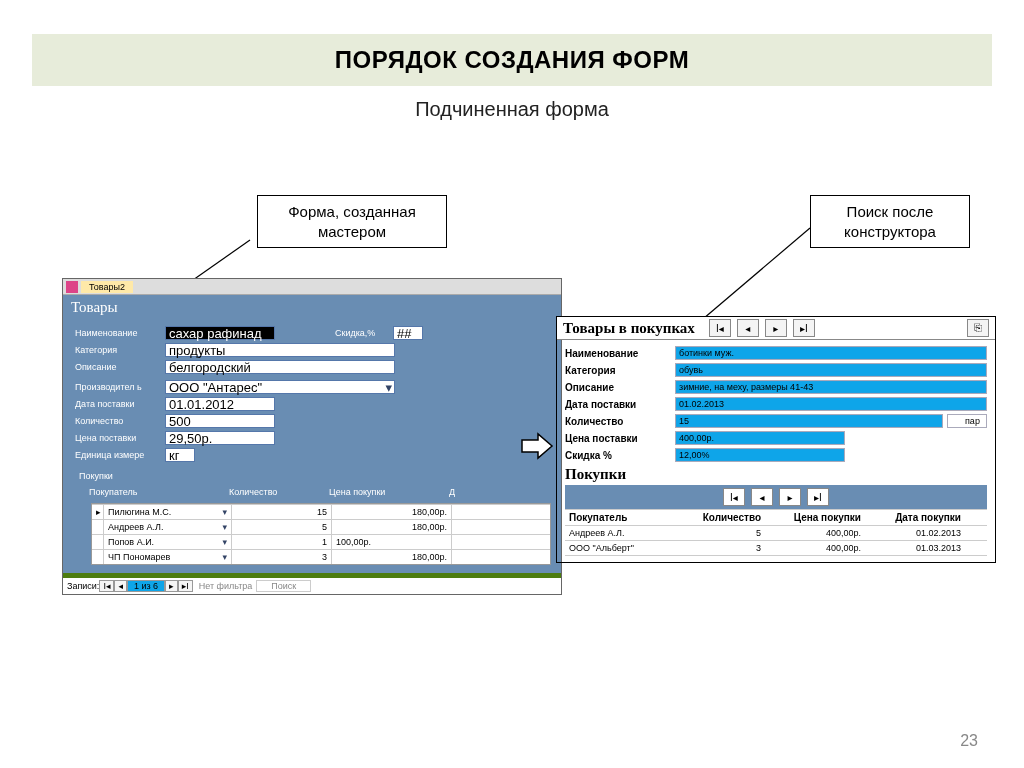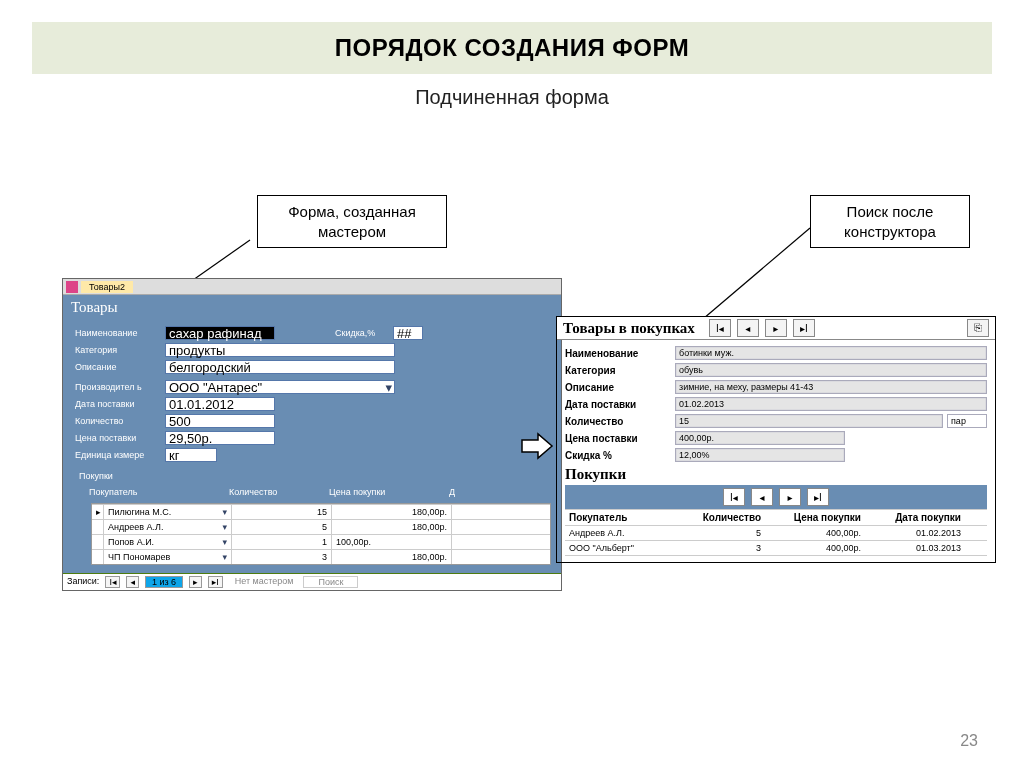--- a/index.html
+++ b/index.html
@@ -7,21 +7,21 @@
     margin: 0;
     width: 1024px;
     height: 768px;
     font-family: Arial, sans-serif;
     background: #fff;
     position: relative;
     overflow: hidden;
   }
   .title-bar {
     background: #e7ecda;
-    margin: 22px 32px 8px 32px;
+    margin: 34px 32px 8px 32px;
     padding: 12px;
     text-align: center;
     font-weight: bold;
     font-size: 24px;
     letter-spacing: 0.5px;
   }
   .subtitle {
     text-align: center;
     font-size: 20px;
     color: #222;
@@ -54,36 +54,36 @@
   }
   .lbody { background:#698db3; padding:6px 4px 4px 12px; }
   .lrow { display:flex; align-items:center; margin-bottom:3px; }
   .llab { width:90px; color:#fff; font-size:9px; }
   .linp { background:#fff; border:1px solid #5577aa; height:14px; padding:0 3px; font-size:13px; display:flex; align-items:center; }
   .linp.sel { background:#000; color:#fff; }
   .lsubhdr { background:#698db3; color:#fff; padding:2px 6px 0 16px; font-size:9px; }
   .lsubtable { background:#fff; margin:2px 6px 4px 16px; border:1px solid #999; }
   .lth > div, .ltd > div { padding:2px 4px; border-right:1px solid #ccc; }
   .ltd { display:flex; font-size:9px; border-top:1px solid #ccc; }
-  .rec-nav { background:#fff; border-top:1px solid #4d7c0f; font-size:9px; padding:2px 4px; display:flex; gap:6px; }
+  .rec-nav { background:#fff; border-top:5px solid #4d7c0f; font-size:9px; padding:2px 4px; display:flex; align-items:center; gap:0; }
   .rec-nav .btn { border:1px solid #999; padding:0 3px; background:#f5f5f5; }
   
   .form-right {
     position:absolute; left:556px; top:316px; width:440px;
     border:1px solid #000; font-size:10px;
   }
   .rhdr { display:flex; align-items:center; background:#fff; border-bottom:1px solid #888; padding:2px 6px; }
   .rtitle { font-family:"Times New Roman",serif; font-weight:bold; font-size:15px; flex:0 0 auto; margin-right:14px; }
   .navbtns { display:flex; gap:6px; }
   .navbtn { width:22px; height:18px; border:1px solid #888; background:#f4f4f4; display:flex; align-items:center; justify-content:center; font-size:10px; }
   .rbody { padding:6px 8px; }
   .rrow { display:flex; align-items:center; margin-bottom:3px; }
   .rlab { width:110px; font-weight:bold; font-size:10px; }
-  .rinp { flex:1; background:#e5e5e5; border:1px solid #aab; height:14px; padding:0 3px; font-size:9px; display:flex; align-items:center; box-shadow:inset 0 0 1px #88a; }
-  .runit { width:40px; margin-left:4px; border:1px solid #aab; height:14px; font-size:9px; display:flex; align-items:center; padding:0 3px; }
+  .rinp { flex:1; background:#0ea5e9; border:1px solid #aab; height:14px; padding:0 3px; font-size:9px; display:flex; align-items:center; box-shadow:inset 0 0 1px #88a; }
+  .runit { width:40px; margin-left:4px; border:1px solid #aab; height:14px; font-size:9px; display:flex; align-items:center; padding:0 17px; }
   .rsect { font-family:"Times New Roman",serif; font-weight:bold; font-size:15px; margin:4px 0 2px 0; }
   .rband { background:#698db3; display:flex; justify-content:center; gap:6px; padding:3px; }
   .rband .navbtn { background:#fff; }
   .rth { display:flex; background:#fff; font-weight:bold; font-size:10px; border-top:1px solid #ccc; border-bottom:1px solid #ccc; }
   .rth > div, .rtd > div { padding:2px 4px; }
   .rtd { display:flex; font-size:9px; border-bottom:1px solid #ccc; }
   .cbuyer{width:120px;} .cqty{width:80px;text-align:right;} .cprice{width:100px;text-align:right;} .cdate{width:100px;text-align:right;}
   
   .block-arrow { position:absolute; left:520px; top:430px; }
   .page-num { position:absolute; right:46px; bottom:18px; font-size:16px; color:#888; }
@@ -143,21 +143,21 @@
     <div class="lrow">
         <div class="llab">Количество</div>
         <div class="linp" style="width:110px">500</div>
       </div>
     <div class="lrow">
         <div class="llab">Цена поставки</div>
         <div class="linp" style="width:110px">29,50р.</div>
       </div>
     <div class="lrow">
         <div class="llab">Единица измере</div>
-        <div class="linp" style="width:52px">кг</div>
+        <div class="linp" style="width:30px">кг</div>
       </div>
   </div>
   <div class="lsubhdr">Покупки</div>
   <div class="lbody" style="padding-top:2px">
     <div style="background:#698db3;display:flex;color:#fff;font-size:9px;padding:4px 0 4px 14px">
       <div style="width:140px">Покупатель</div>
       <div style="width:100px">Количество</div>
       <div style="width:120px">Цена покупки</div>
       <div style="width:20px">Д</div>
     </div>
@@ -188,21 +188,21 @@
         </div>
     </div>
   </div>
   <div class="rec-nav">
     <span>Записи:</span>
     <span class="btn">І◂</span>
     <span class="btn">◂</span>
     <span style="border:1px solid #999;padding:0 6px;background:#0ea5e9">1 из 6</span>
     <span class="btn">▸</span>
     <span class="btn">▸І</span>
-    <span style="color:#888;margin-left:6px">Нет мастером</span>
+    <span style="color:#888;margin-left:6px">Нет фильтра</span>
     <span style="border:1px solid #ccc;padding:0 14px;margin-left:4px;color:#888">Поиск</span>
   </div>
 </div>
 
 <svg class="block-arrow" width="34" height="32">
   <path d="M2 10 H18 V4 L32 16 L18 28 V22 H2 Z" fill="#fff" stroke="#000" stroke-width="1.5"></path>
 </svg>
 
 <div class="form-right">
   <div class="rhdr">

